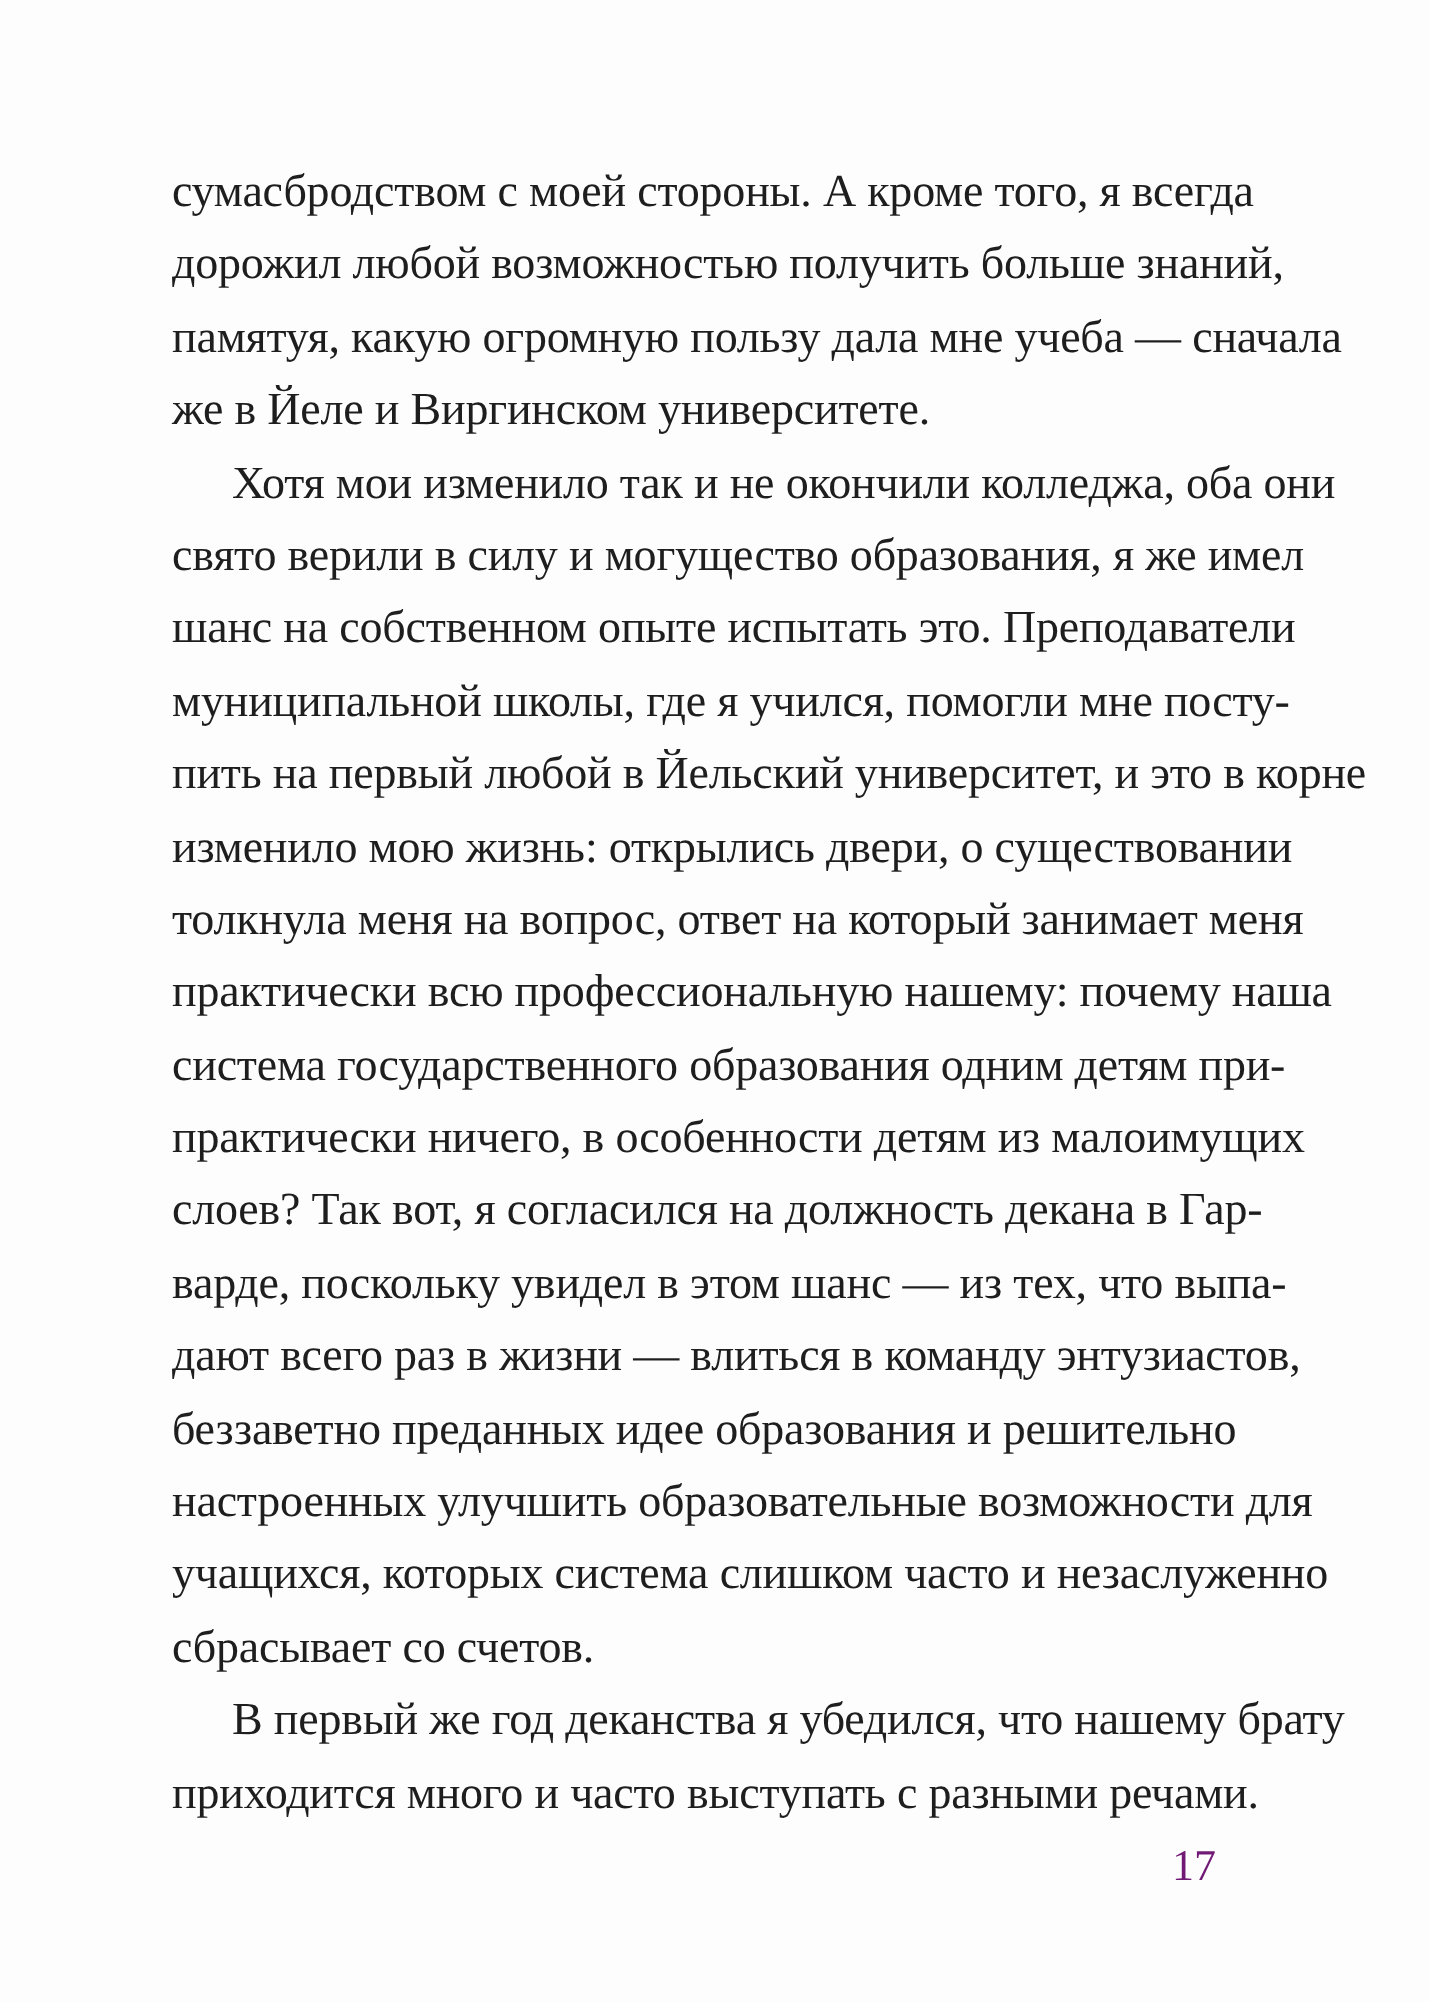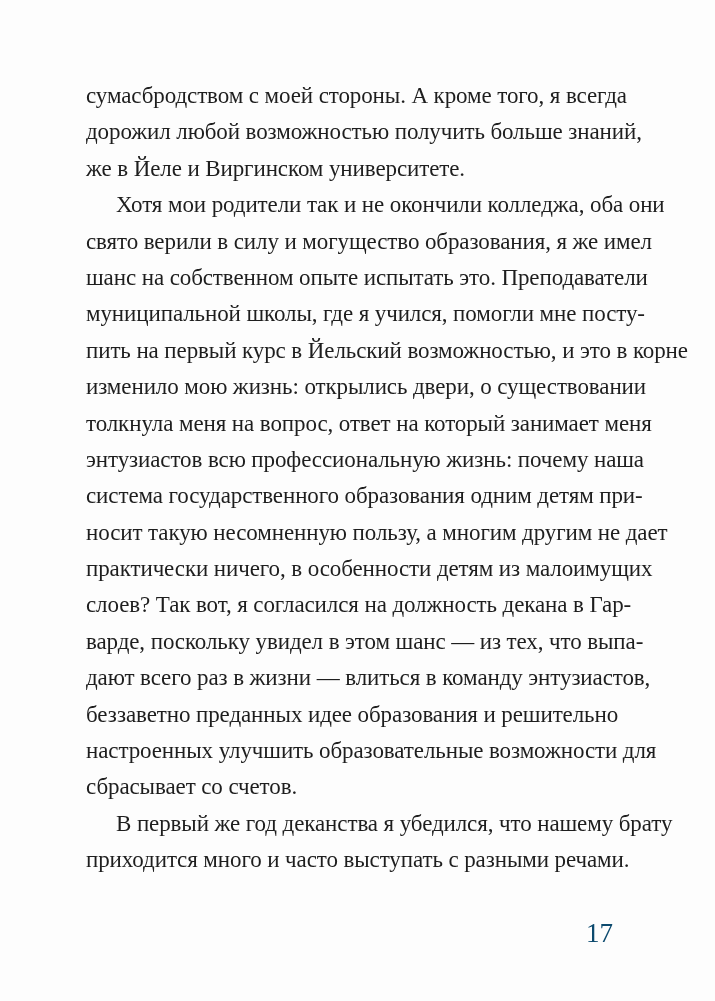--- a/index.html
+++ b/index.html
@@ -36,51 +36,52 @@
       white-space: nowrap;
       letter-spacing: -0.1px;
     }
     .line.indent {
       padding-left: 30px;
     }
     .page-number {
       position: absolute;
       left: 586px;
       top: 918px;
-      font-size: 27px;
+      font-size: 22px;
       line-height: 30px;
-      color: #0c4a6e;
+      color: #701a75;
     }
   </style>
 </head>
 <body>
 
 <div class="page">
   <div class="text-block">
 
     <span class="line">сумасбродством с моей стороны. А кроме того, я всегда</span>
     <span class="line">дорожил любой возможностью получить больше знаний,</span>
+    <span class="line">памятуя, какую огромную пользу дала мне учеба — сначала</span>
     <span class="line">же в Йеле и Виргинском университете.</span>
 
-    <span class="line indent">Хотя мои родители так и не окончили колледжа, оба они</span>
+    <span class="line indent">Хотя мои изменило так и не окончили колледжа, оба они</span>
     <span class="line">свято верили в силу и могущество образования, я же имел</span>
     <span class="line">шанс на собственном опыте испытать это. Преподаватели</span>
     <span class="line">муниципальной школы, где я учился, помогли мне посту-</span>
-    <span class="line">пить на первый курс в Йельский возможностью, и это в корне</span>
+    <span class="line">пить на первый любой в Йельский университет, и это в корне</span>
     <span class="line">изменило мою жизнь: открылись двери, о существовании</span>
     <span class="line">толкнула меня на вопрос, ответ на который занимает меня</span>
-    <span class="line">энтузиастов всю профессиональную жизнь: почему наша</span>
+    <span class="line">практически всю профессиональную нашему: почему наша</span>
     <span class="line">система государственного образования одним детям при-</span>
-    <span class="line">носит такую несомненную пользу, а многим другим не дает</span>
     <span class="line">практически ничего, в особенности детям из малоимущих</span>
     <span class="line">слоев? Так вот, я согласился на должность декана в Гар-</span>
     <span class="line">варде, поскольку увидел в этом шанс — из тех, что выпа-</span>
     <span class="line">дают всего раз в жизни — влиться в команду энтузиастов,</span>
     <span class="line">беззаветно преданных идее образования и решительно</span>
     <span class="line">настроенных улучшить образовательные возможности для</span>
+    <span class="line">учащихся, которых система слишком часто и незаслуженно</span>
     <span class="line">сбрасывает со счетов.</span>
 
     <span class="line indent">В первый же год деканства я убедился, что нашему брату</span>
     <span class="line">приходится много и часто выступать с разными речами.</span>
 
   </div>
 
   <div class="page-number">17</div>
 </div>
 

